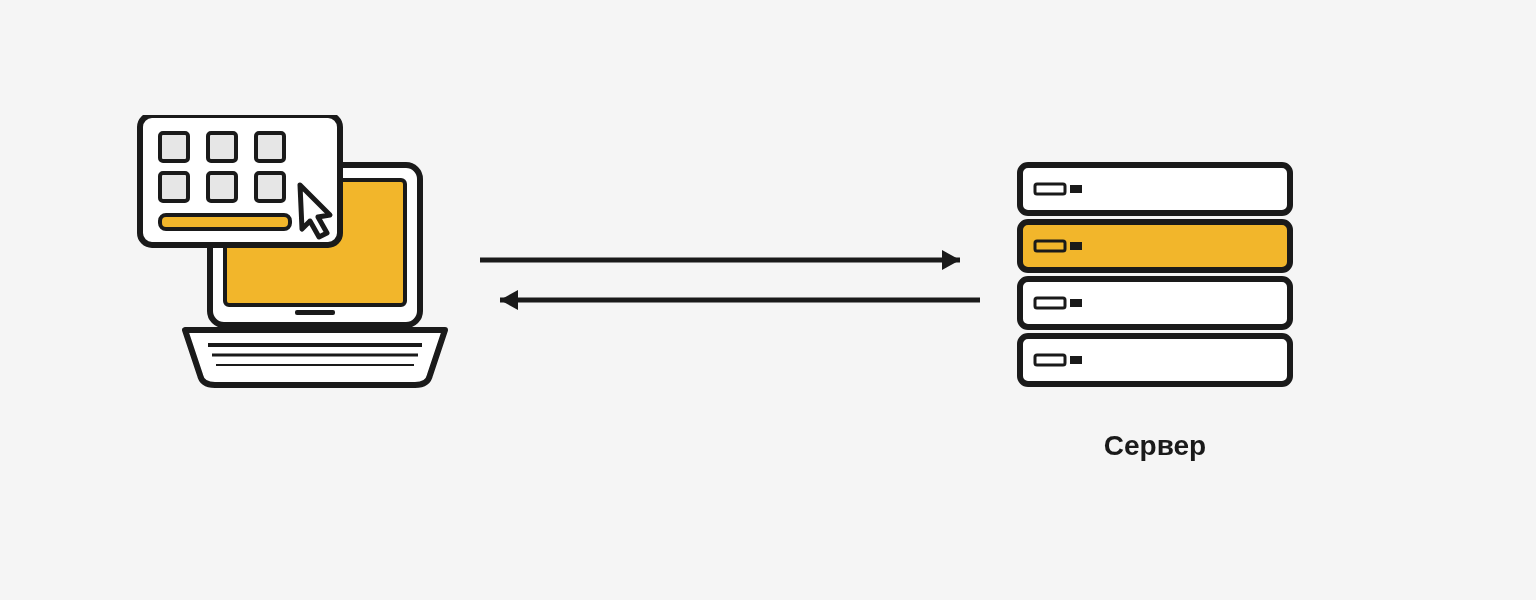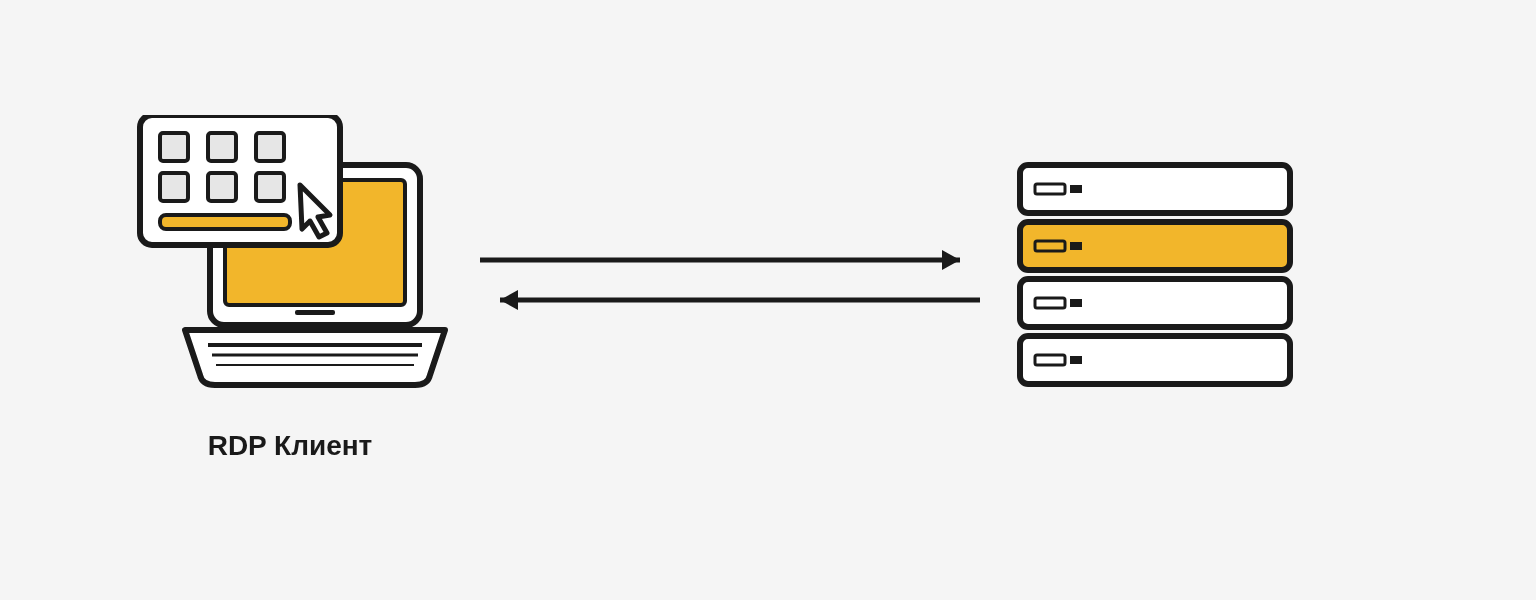--- a/index.html
+++ b/index.html
@@ -78,15 +78,15 @@
       <rect x="55" y="139" width="12" height="8" fill="#1a1a1a"></rect>
     </g>
 
     <g>
       <rect x="5" y="176" width="270" height="48" rx="8" fill="#ffffff" stroke="#1a1a1a" stroke-width="6"></rect>
       <rect x="20" y="195" width="30" height="10" rx="2" fill="none" stroke="#1a1a1a" stroke-width="3"></rect>
       <rect x="55" y="196" width="12" height="8" fill="#1a1a1a"></rect>
     </g>
   </svg>
 
-  <div class="label" style="left:130px;top:430px;width:320px">RDP Клиент</div>
 
+  <div class="label" style="left:1015px;top:430px;width:280px">Сервер</div>
 </div>
 
 </body></html>

